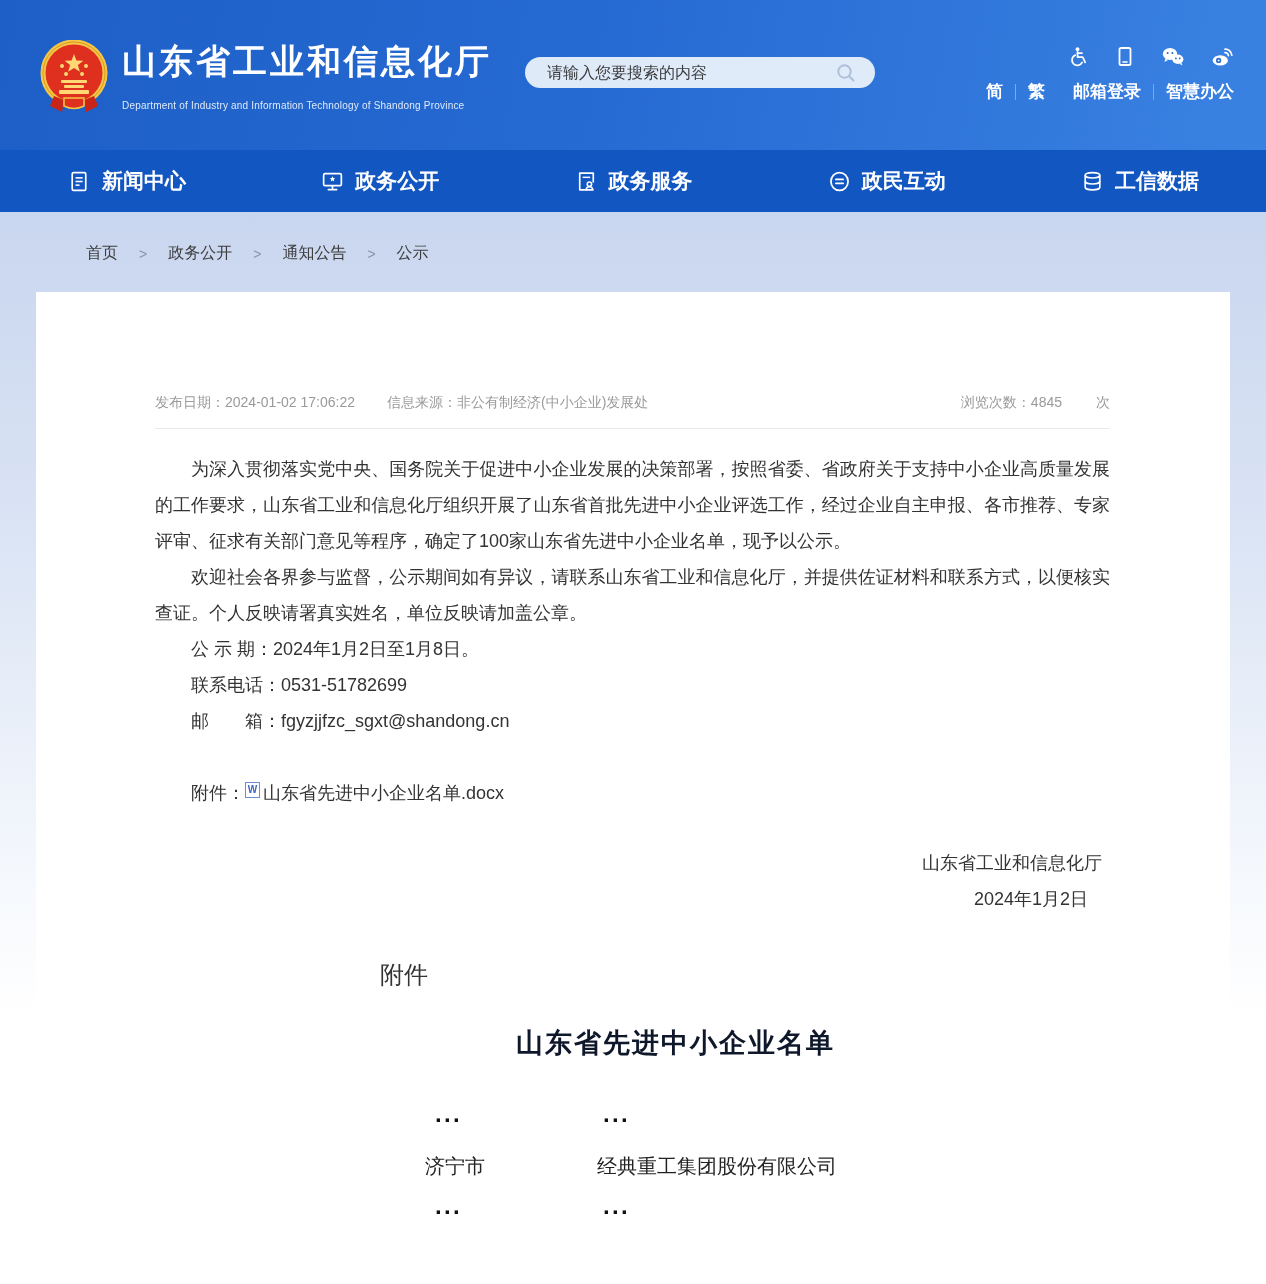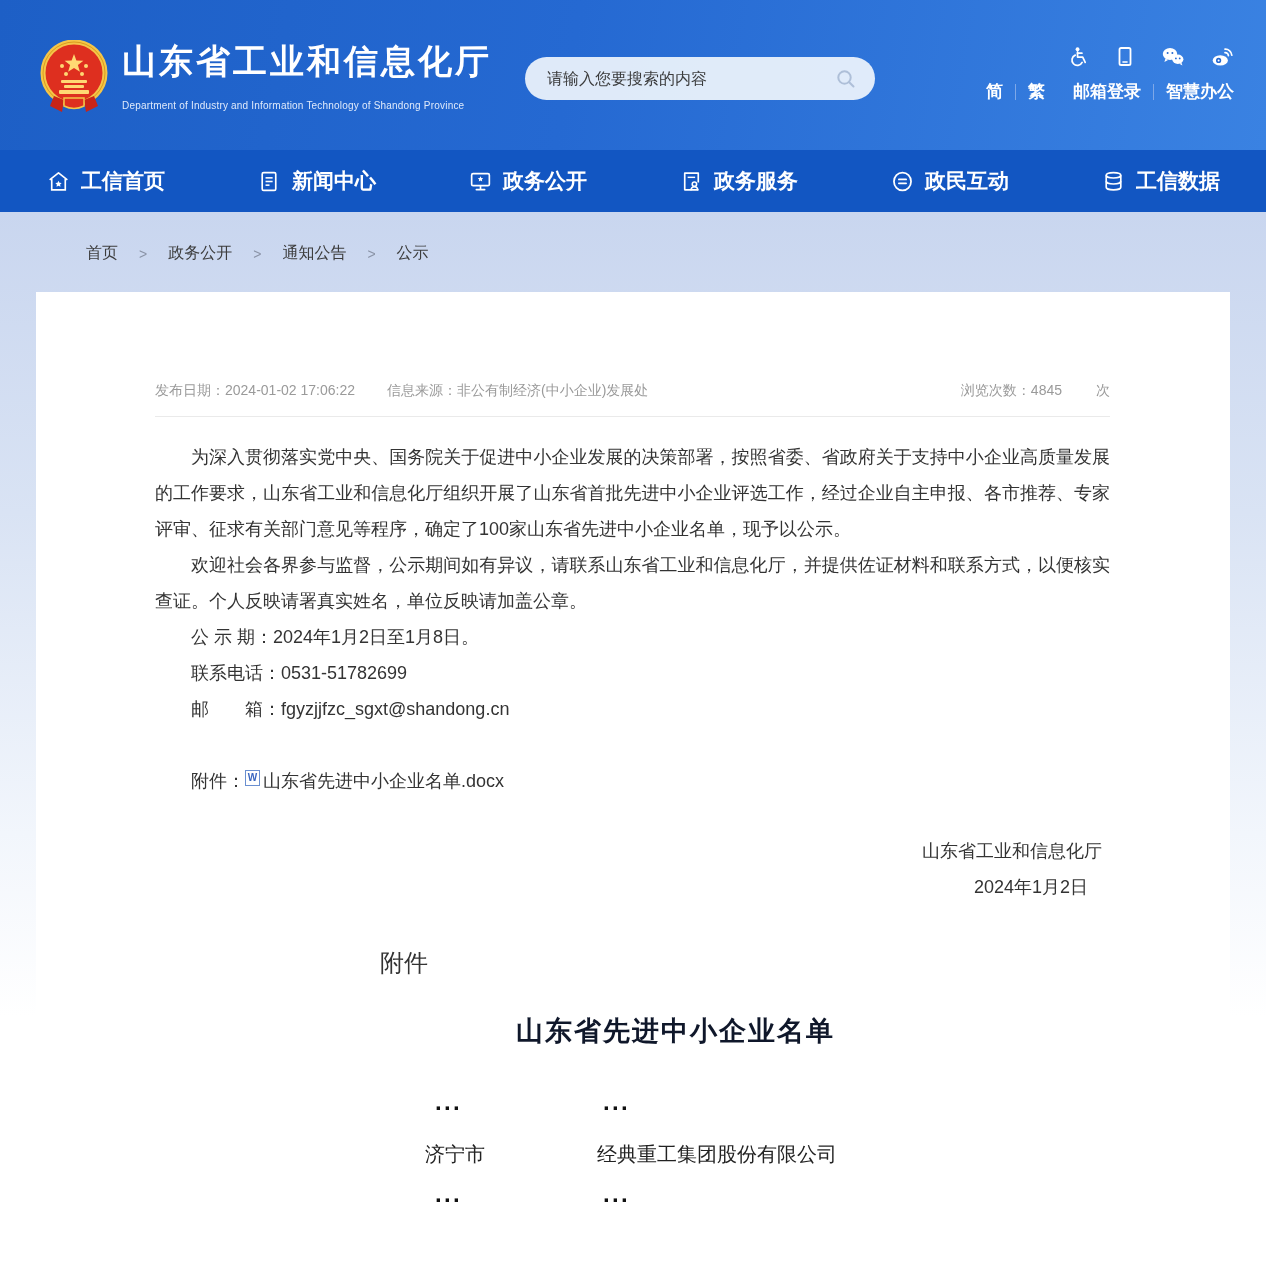--- a/index.html
+++ b/index.html
@@ -8,21 +8,21 @@
 
   
   .header { position:relative; height:150px;
     background:linear-gradient(100deg,#1d5fc6 0%,#2569d2 45%,#3a82e2 100%); }
   .logo-wrap { position:absolute; left:38px; top:40px; display:flex; align-items:center; }
   .emblem { width:72px; height:74px; flex:0 0 auto; }
   .logo-text { margin-left:12px; color:#fff; }
   .logo-title { font-size:34px; font-weight:bold; letter-spacing:3px; line-height:1.1; }
   .logo-sub { font-size:10px; color:#dfeafb; margin-top:19px; letter-spacing:.2px; }
 
-  .search { position:absolute; left:525px; top:57px; width:350px; height:43px;
+  .search { position:absolute; left:525px; top:57px; width:350px; height:31px;
     background:rgba(238,244,252,.93); border-radius:22px; display:flex; align-items:center;
     padding:0 16px 0 22px; }
   .search input { flex:1; border:none; outline:none; background:transparent;
     font-size:16px; color:#333; font-family:inherit; }
   .search input::placeholder { color:#333; opacity:.95; }
   .search-btn { width:26px; height:26px; cursor:pointer; display:flex; align-items:center; justify-content:center; }
 
   .header-right { position:absolute; right:32px; top:46px; display:flex;
     flex-direction:column; align-items:flex-end; gap:13px; }
   .hicons { display:flex; align-items:center; gap:26px; }
@@ -42,21 +42,21 @@
   .page { height:1072px; background:linear-gradient(180deg,#c9d6ef 0%,#d9e3f4 28%,#f2f6fc 58%,#ffffff 75%); }
 
   .breadcrumb { padding:31px 0 0 38px; display:flex; align-items:center;
     font-size:16px; color:#3c3c3c;margin-left:48px; }
   .breadcrumb .bc-item { cursor:pointer; }
   .breadcrumb .bc-sep { color:#8a93a6; margin:0 21px; font-size:14px; }
 
   
   .card { margin:28px 36px 0 36px; background:#fff; min-height:946px; padding:60px 120px 40px 119px; }
   .art-title { text-align:center; font-size:28px; font-weight:bold; color:#1a1a1a; letter-spacing:1px; }
-  .meta { margin-top:30px; display:flex; justify-content:space-between; align-items:center;
+  .meta { margin-top:42px; display:flex; justify-content:space-between; align-items:center;
     font-size:14px; color:#9a9a9a; padding-bottom:16px; border-bottom:1px solid #eaeaea; }
   .meta .m-group { display:flex; }
   .meta .m-src { margin-left:32px; }
   .meta .m-unit { margin-left:34px; }
 
   .body-text { margin-top:22px; font-size:18px; color:#333; line-height:36px; }
   .para { text-indent:2em; text-align:justify; }
   .line { text-indent:2em; }
   .attach-line { text-indent:2em; margin-top:36px; }
   .doc-ico { display:inline-block; width:15px; height:16px; border:1px solid #6a8fd0;
@@ -154,28 +154,20 @@
       <span class="lnk">邮箱登录</span>
       <span class="vsep"></span>
       <span class="lnk">智慧办公</span>
     </div>
   </div>
 </div>
 
 <div class="nav">
   <div class="nav-item">
     <svg width="25" height="25" viewBox="0 0 24 24">
-      <path d="M3.5 10.5 L12 3.8 L20.5 10.5" fill="none" stroke="#fff" stroke-width="1.6" stroke-linejoin="round"></path>
-      <path d="M5.5 9.5 V20 H18.5 V9.5" fill="none" stroke="#fff" stroke-width="1.6"></path>
-      <path d="M12 11.2 l.95 1.9 2.1.3 -1.5 1.5 .35 2.1 -1.9-1 -1.9 1 .35-2.1 -1.5-1.5 2.1-.3z" fill="#fff"></path>
-    </svg>
-    <span>工信首页</span>
-  </div>
-  <div class="nav-item">
-    <svg width="25" height="25" viewBox="0 0 24 24">
       <rect x="5" y="3.5" width="13" height="17" rx="1.4" fill="none" stroke="#fff" stroke-width="1.6"></rect>
       <line x1="8.2" y1="8.5" x2="15" y2="8.5" stroke="#fff" stroke-width="1.5"></line>
       <line x1="8.2" y1="12" x2="15" y2="12" stroke="#fff" stroke-width="1.5"></line>
       <line x1="8.2" y1="15.5" x2="12" y2="15.5" stroke="#fff" stroke-width="1.5"></line>
     </svg>
     <span>新闻中心</span>
   </div>
   <div class="nav-item">
     <svg width="25" height="25" viewBox="0 0 24 24">
       <rect x="3.5" y="4.5" width="17" height="11.5" rx="1.4" fill="none" stroke="#fff" stroke-width="1.6"></rect>

